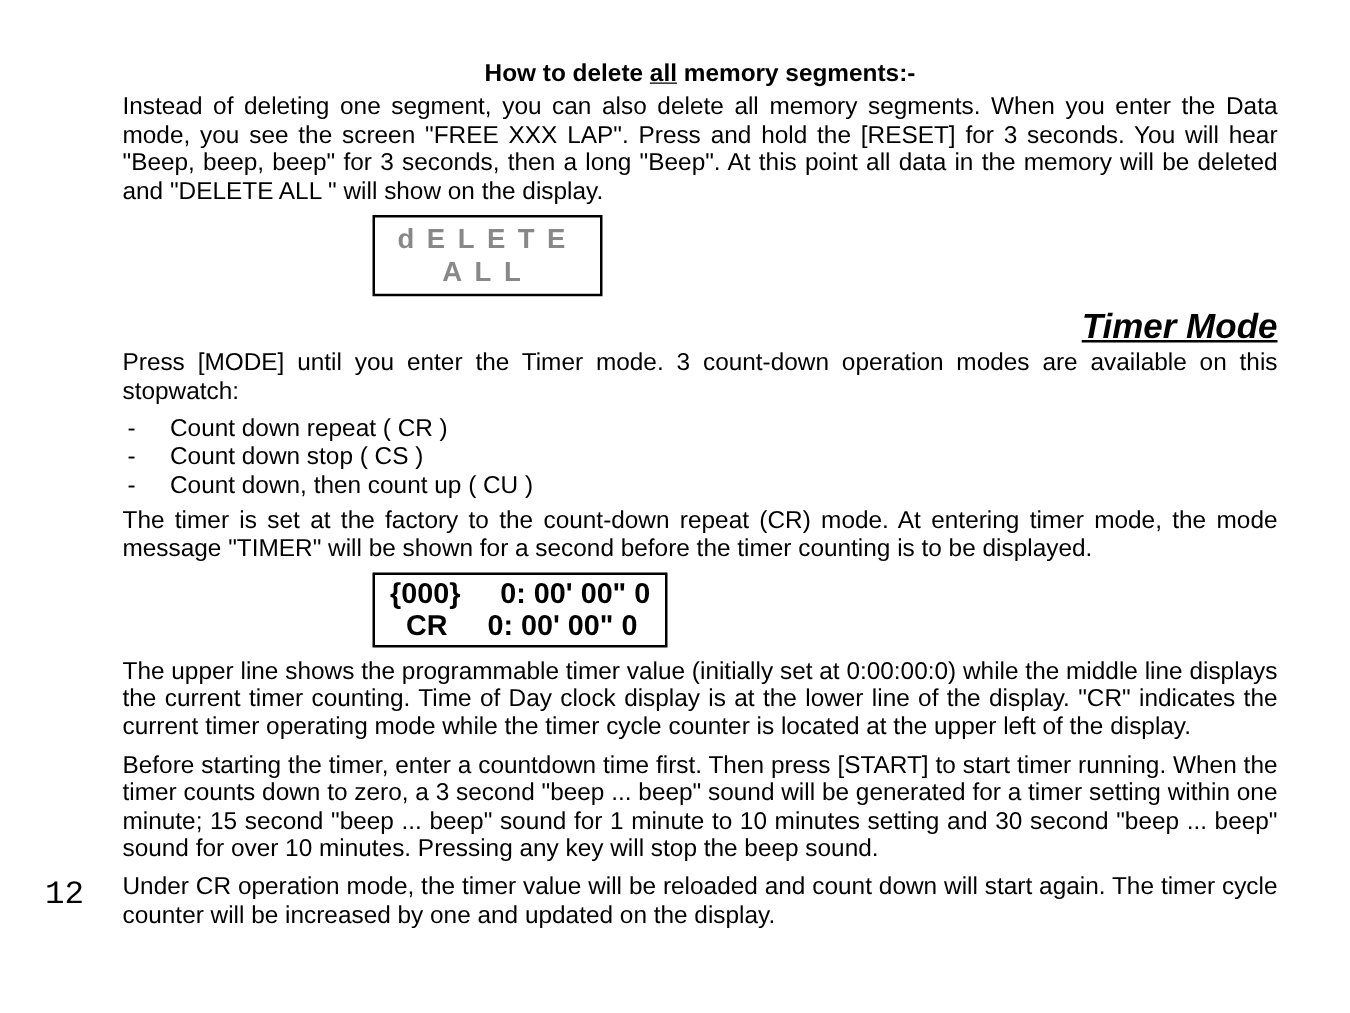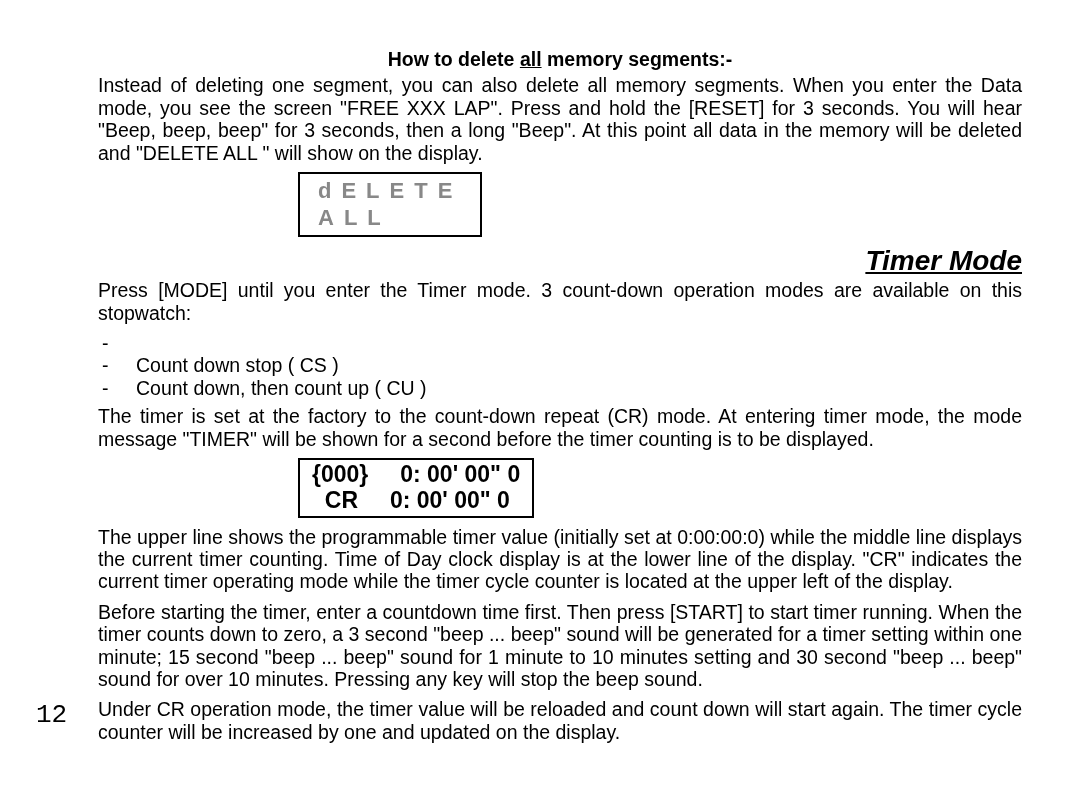--- a/index.html
+++ b/index.html
@@ -56,20 +56,21 @@
     text-align: left;
   }
   .display-box.delete {
     font-family: Arial, Helvetica, sans-serif;
     font-weight: bold;
     color: #888;
     letter-spacing: 10px;
     font-size: 22px;
     padding: 4px 18px 4px 18px;
     line-height: 1.2;
+    text-align: center;
   }
   .display-box.timer {
     font-family: Arial, Helvetica, sans-serif;
     font-weight: bold;
     font-size: 23px;
     padding: 2px 12px 2px 12px;
     line-height: 1.12;
   }
   .box-wrap {
     text-align: left;
@@ -107,20 +108,21 @@
     </div>
   </div>
 
   <div class="section-h">Timer Mode</div>
 
   <p style="text-align:justify">Press [MODE] until you enter the Timer mode. 3 count-down operation modes are available on this stopwatch:</p>
 
   <div class="list">
     <div class="list-row">
         <span class="dash">-</span>
+        <span>Count down repeat ( CR )</span>
       </div>
     <div class="list-row">
         <span class="dash">-</span>
         <span>Count down stop ( CS )</span>
       </div>
     <div class="list-row">
         <span class="dash">-</span>
         <span>Count down, then count up ( CU )</span>
       </div>
   </div>

